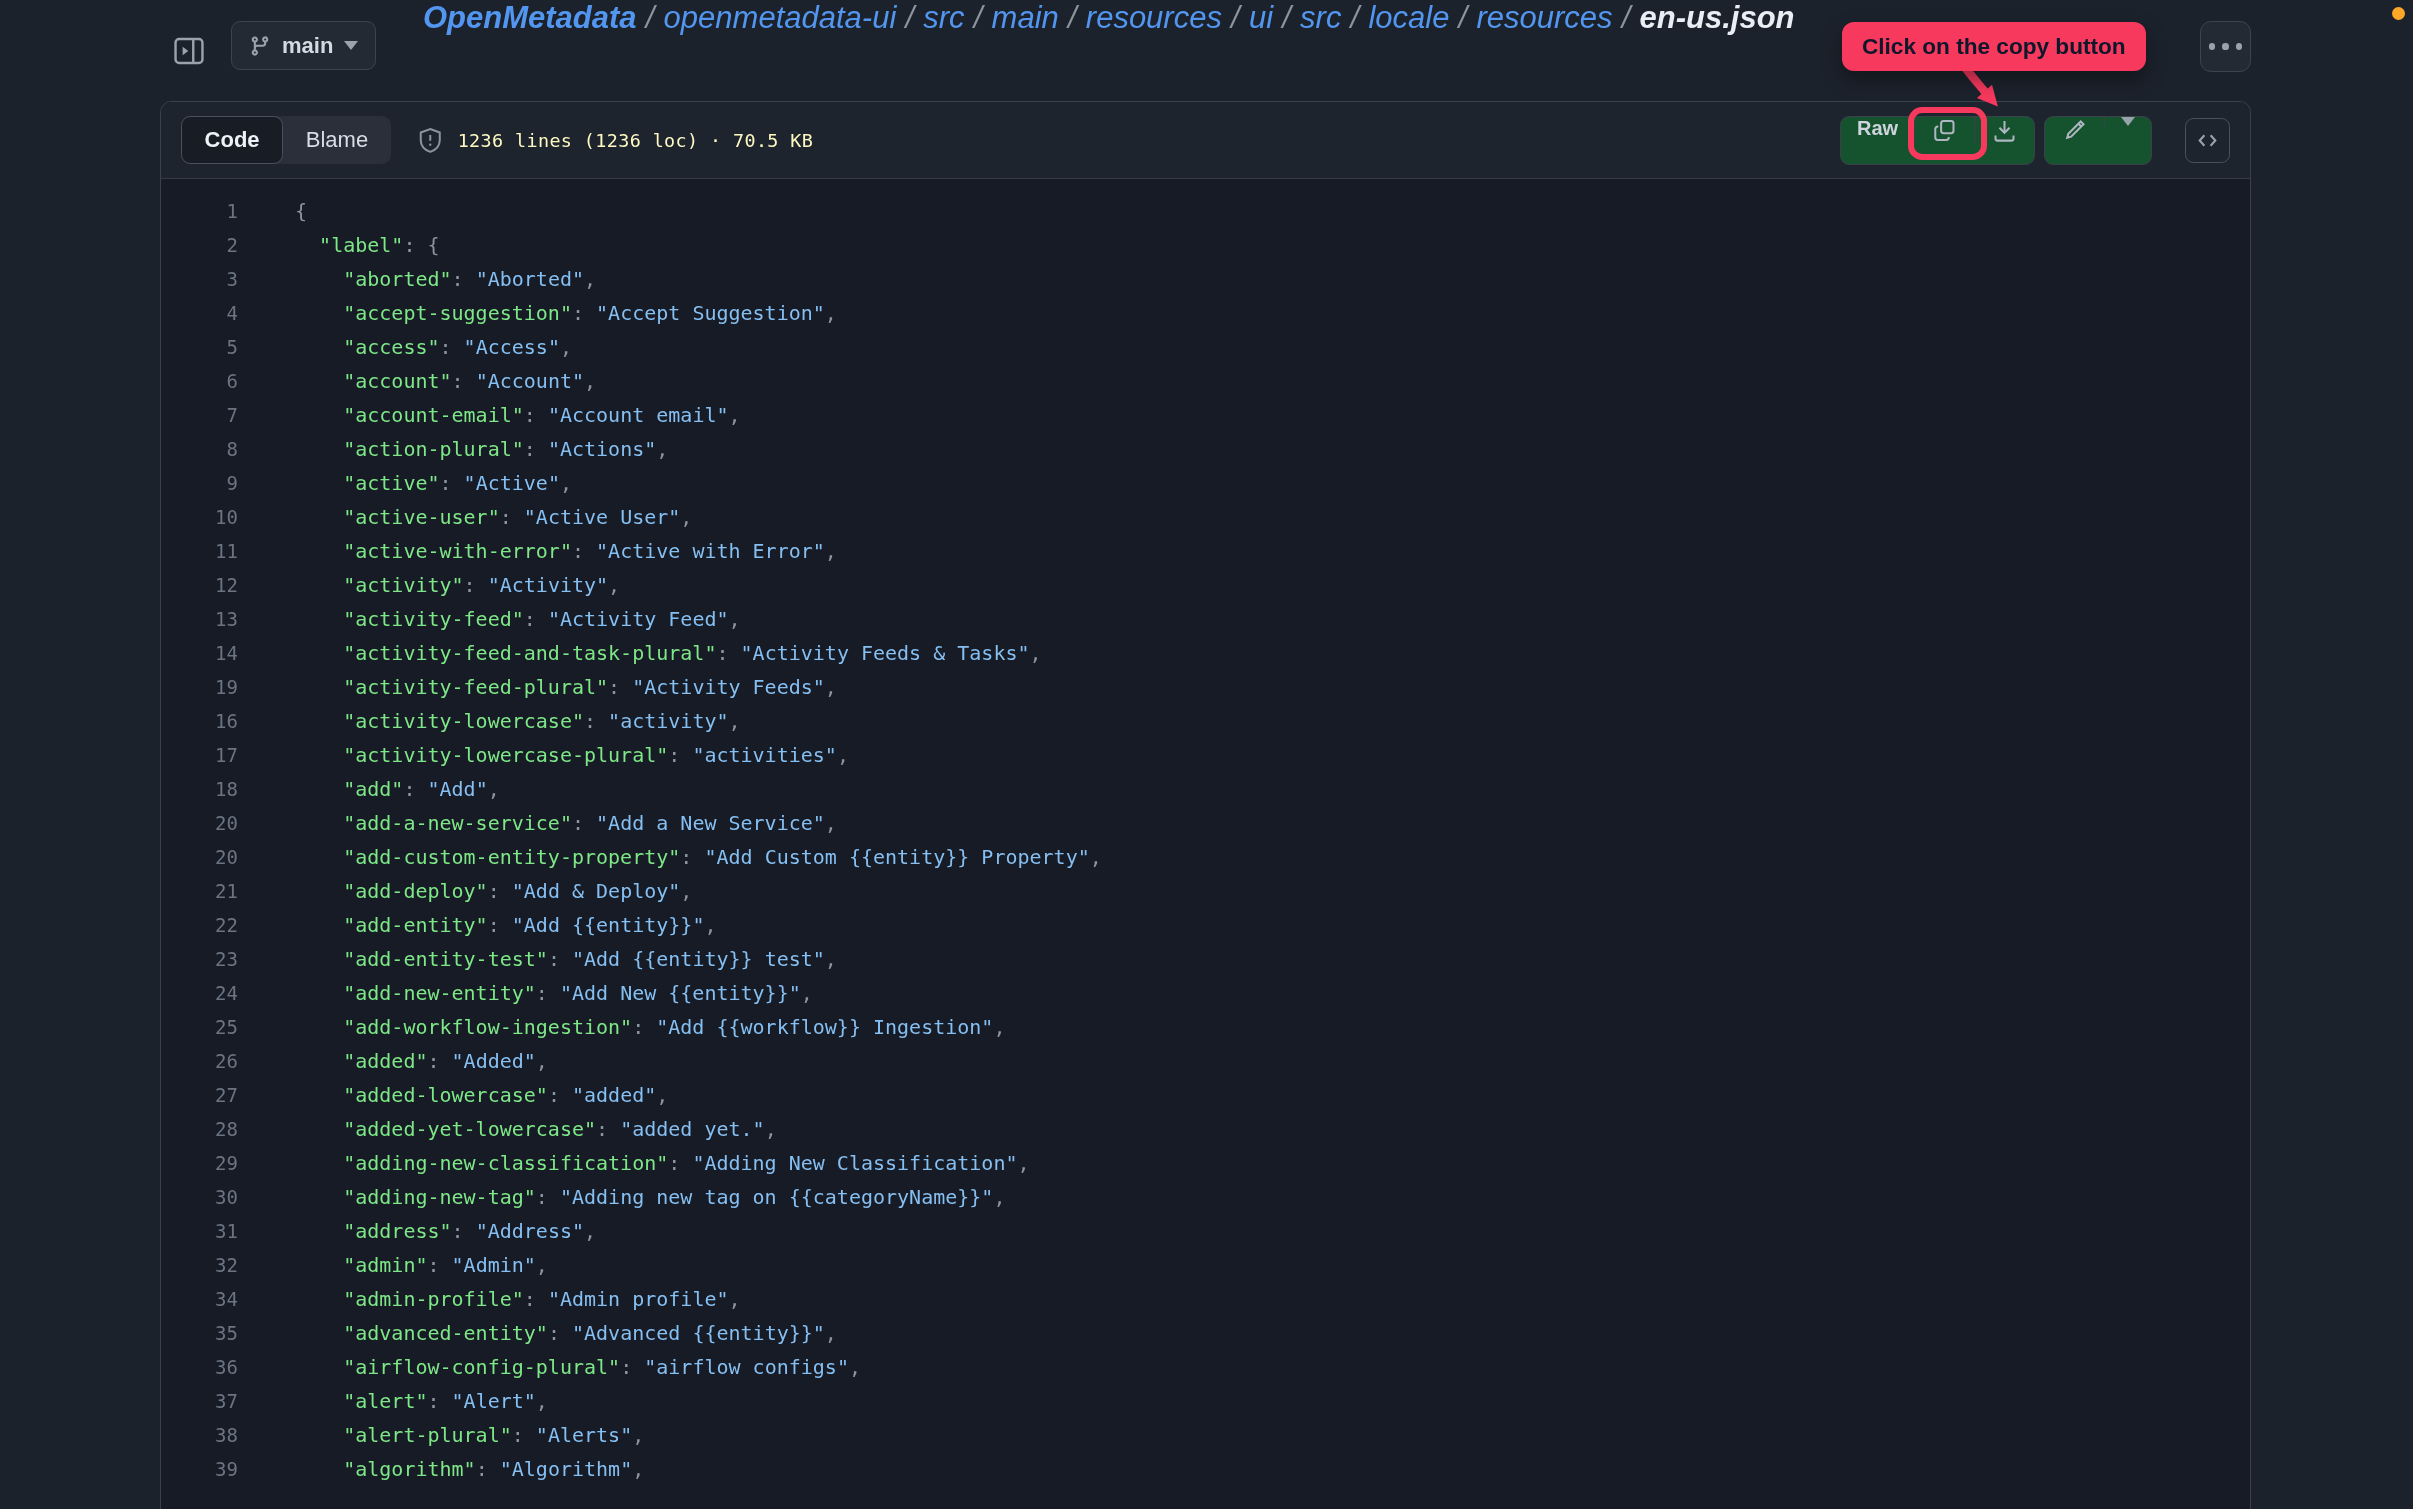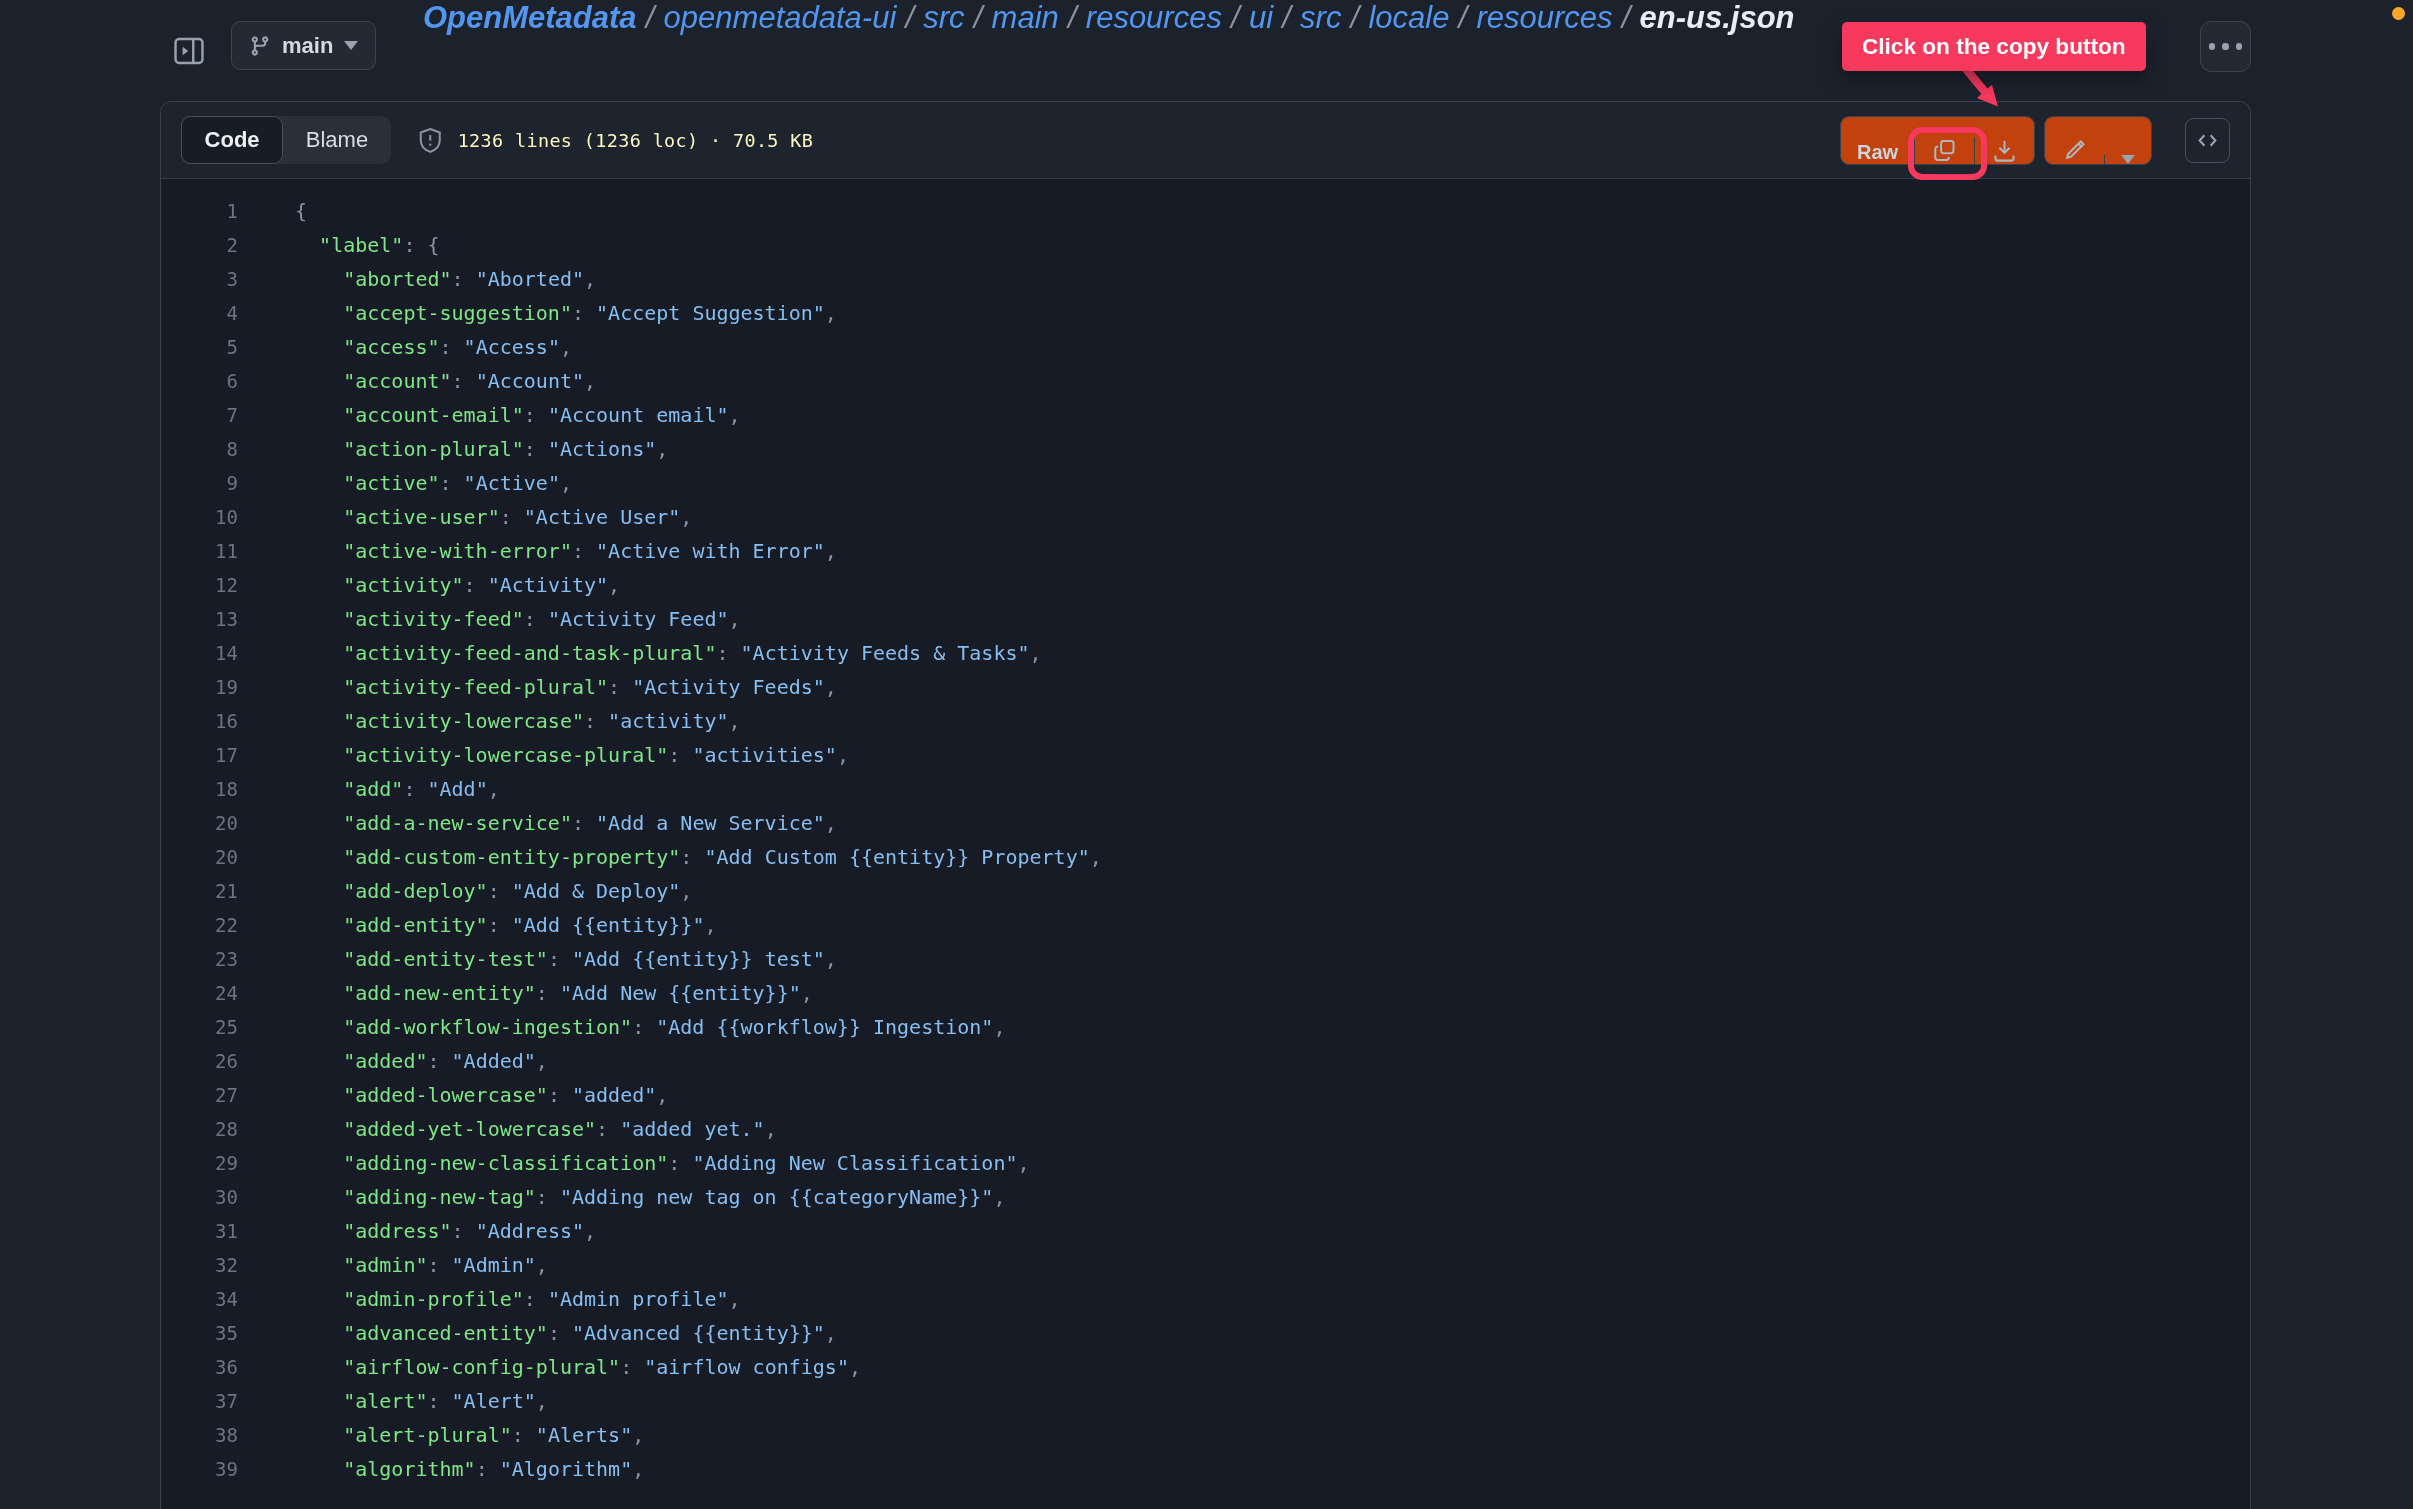--- a/index.html
+++ b/index.html
@@ -38,21 +38,21 @@
     display:flex; align-items:center; justify-content:center; gap:6.7px; cursor:pointer;
   }
   .kebab-btn i { width:6.7px; height:6.7px; border-radius:50%; background:#9aa3ad; display:block; }
 
   .rec-dot { position:absolute; left:2392px; top:6.7px; width:13.4px; height:13.4px; border-radius:50%; }
 
   
   .anno-badge {
     position:absolute; left:1842px; top:22px; height:49px;
     display:flex; align-items:center; padding:0 20px;
-    border-radius:5px; color:#ffffff; font-size:22.6px; font-weight:700;
+    border-radius:12px; color:#0f172a; font-size:22.6px; font-weight:700;
     box-shadow:0 8.4px 20px rgba(0,0,0,.38); white-space:nowrap; z-index:30;
   }
   .anno-arrow { position:absolute; left:0; top:0; pointer-events:none; z-index:29; }
 
   
   .file-container {
     position:absolute; left:160px; top:101px; width:2091px; height:1464px;
     background:#161b25; border:1.7px solid #3a414b; border-bottom:none;
     border-radius:11.7px 11.7px 0 0; overflow:hidden;
   }
@@ -65,21 +65,21 @@
   .seg { display:flex; align-items:stretch; background:#2a2f3a; border-radius:9.2px; height:48px; }
   .seg-btn { display:flex; align-items:center; padding:0 22.6px; font-size:22px; color:#d7dee6; background:transparent; border:none; border-radius:9.2px; cursor:pointer; }
   .seg-btn.active { background:#171c25; border:1.7px solid #4a515c; color:#eef2f7; font-weight:700; }
 
   .shield-wrap { margin-left:25px; display:flex; align-items:center; }
   .file-info { margin-left:13.4px; font-family:"DejaVu Sans Mono", monospace; font-size:18.4px; color:#fef9c3; letter-spacing:0.4px; }
 
   .hspacer { flex:1; }
 
   .actions { display:flex; align-items:center; gap:9.2px; }
-  .btn-group { display:flex; align-items:flex-end; height:49px; background:#c2410c; border:1.7px solid #3a414b; border-radius:9.2px; }
+  .btn-group { display:flex; align-items:flex-start; height:49px; background:#14532d; border:1.7px solid #3a414b; border-radius:9.2px; }
   .grp-btn { display:flex; align-items:center; justify-content:center; padding:0 16px; background:transparent; border:none; cursor:pointer; color:#cdd4dc; font-size:20px; font-weight:600; font-family:"Liberation Sans",sans-serif; }
   .grp-btn + .grp-wrap, .grp-wrap + .grp-btn, .grp-btn + .grp-btn { border-left:1.7px solid #3a414b; }
   .grp-wrap { position:relative; display:flex; align-items:stretch; }
   .grp-wrap .grp-btn { width:100%; }
 
   .copy-highlight {
     position:absolute; left:-7.5px; right:-12.6px; top:-10px; bottom:-16px;
     border:6.7px solid #f7395e; border-radius:14.3px; pointer-events:none; z-index:10;
   }
 

